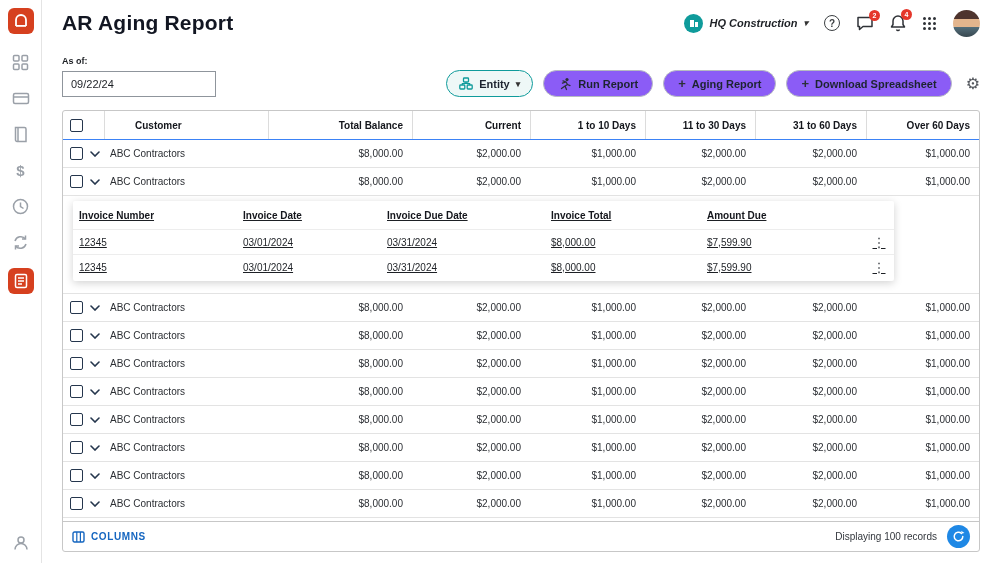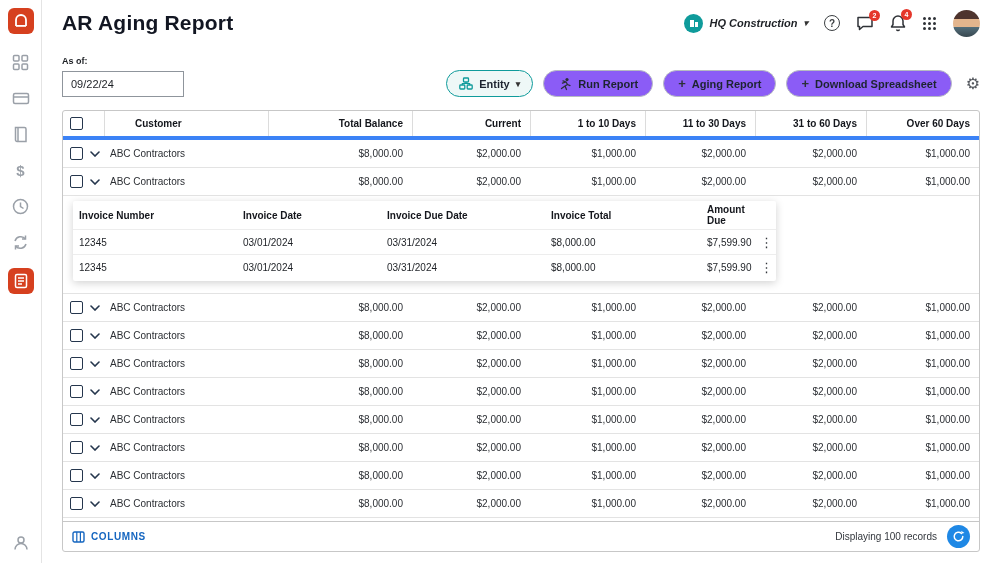--- a/index.html
+++ b/index.html
@@ -34,53 +34,53 @@
   .badge { position:absolute; top:-5px; right:-6px; background:#e5372b; color:#fff; font-size:7px;
     font-weight:700; min-width:11px; height:11px; border-radius:6px; display:flex; align-items:center;
     justify-content:center; padding:0 2px; }
   .avatar { width:27px; height:27px; border-radius:50%; cursor:pointer; overflow:hidden; position:relative;
     background:linear-gradient(180deg,#4e342e 0%,#4e342e 34%,#e3b58d 35%,#e3b58d 62%,#546e7a 63%,#37474f 100%); }
 
   
   .toolbar { display:flex; align-items:flex-end; padding:10px 20px 13px; gap:10px; flex-shrink:0; }
   .date-group { display:flex; flex-direction:column; }
   .date-label { font-size:9px; font-weight:700; color:#1d2025; margin-bottom:5px; }
-  .date-box { width:122px; height:26px; border:1px solid #8f959c; display:flex; align-items:center; padding:0 8px; background:#fff; }
+  .date-box { width:154px; height:26px; border:1px solid #8f959c; display:flex; align-items:center; padding:0 8px; background:#fff; }
   .date-box input { border:0; outline:0; flex:1; font-size:11px; color:#1d2025; font-family:inherit; background:transparent; }
   .btns { margin-left:auto; display:flex; align-items:center; gap:10px; }
   .pill { height:27px; border-radius:14px; border:1px solid #b6bbc1; background:#8b5cf6; display:flex; align-items:center;
     gap:6px; padding:0 14px; font-size:11px; font-weight:600; color:#1d2430; cursor:pointer; white-space:nowrap; }
   .pill.entity { border:1.5px solid #0f9b9b; background:#eef8f7; padding:0 12px; }
   .plus-glyph { font-size:13px; font-weight:700; color:#2b3038; line-height:1; }
   .gear { font-size:16px; color:#55595f; cursor:pointer; margin-left:4px; }
 
   
   .table-card { margin:0 20px 11px; border:1px solid #c7c7c7; border-radius:3px; flex:1; display:flex;
     flex-direction:column; overflow:hidden; background:#fff;
     --cols: 41px 164px 144px 118px 115px 110px 111px 1fr; }
-  .thead { display:grid; grid-template-columns:var(--cols); height:29px; border-bottom:4px solid #3b82f6;
+  .thead { display:grid; grid-template-columns:var(--cols); height:29px; border-bottom:1px solid #3b82f6;
     font-size:10px; font-weight:700; color:#14161c; flex-shrink:0; }
   .thead > div { display:flex; align-items:center; height:100%; }
   .thead > div + div { border-left:1px solid #dcdcdc; }
   .th-check { padding-left:7px; }
   .th-customer { padding-left:30px; }
   .th-num { justify-content:flex-end; padding-right:9px; }
   .tbody { flex:1; overflow:hidden; }
   .trow { display:grid; grid-template-columns:var(--cols); height:28px; border-bottom:1px solid #e3e3e3;
     font-size:10px; color:#2b2e33; align-items:center; }
   .c-check { display:flex; align-items:center; gap:7px; padding-left:7px; }
   .checkbox { width:13px; height:13px; border:1.5px solid #25364d; border-radius:2px; background:#fff;
     cursor:pointer; flex-shrink:0; }
   .chev-icon { display:flex; cursor:pointer; }
   .c-cust { padding-left:6px; color:#2b2e33; }
   .num { text-align:right; padding-right:9px; }
 
   
   .subwrap { padding:5px 0 12px 10px; border-bottom:1px solid #e3e3e3; }
-  .subcard { width:703px; background:#fff; box-shadow:0 2px 8px rgba(0,0,0,.18); border-radius:2px; padding-bottom:2px; }
+  .subcard { width:821px; background:#fff; box-shadow:0 2px 8px rgba(0,0,0,.18); border-radius:2px; padding-bottom:2px;text-decoration:underline; }
   .subhead, .subrow { display:grid; grid-template-columns:164px 144px 164px 156px 1fr 30px; padding-left:6px; }
   .subhead { height:28px; align-items:center; font-size:10px; font-weight:700; color:#14161c; }
   .subrow { height:25px; align-items:center; font-size:10px; border-top:1px solid #ededed; }
   .kebab { font-size:13px; color:#33373d; cursor:pointer; text-align:center; }
 
   
   .tfoot { height:30px; border-top:1px solid #c7c7c7; display:flex; align-items:center; padding:0 9px; flex-shrink:0; margin-top:auto; }
   .columns-btn { display:flex; align-items:center; gap:6px; color:#1566c0; font-size:10px; font-weight:700;
     letter-spacing:.6px; cursor:pointer; background:none; border:0; font-family:Liberation Sans, sans-serif; }
   .foot-right { margin-left:auto; display:flex; align-items:center; gap:10px; }

